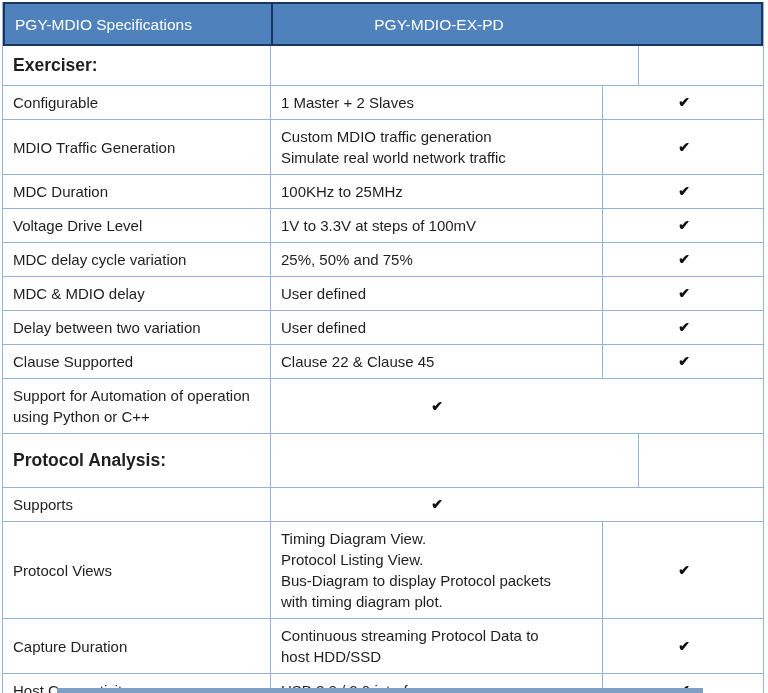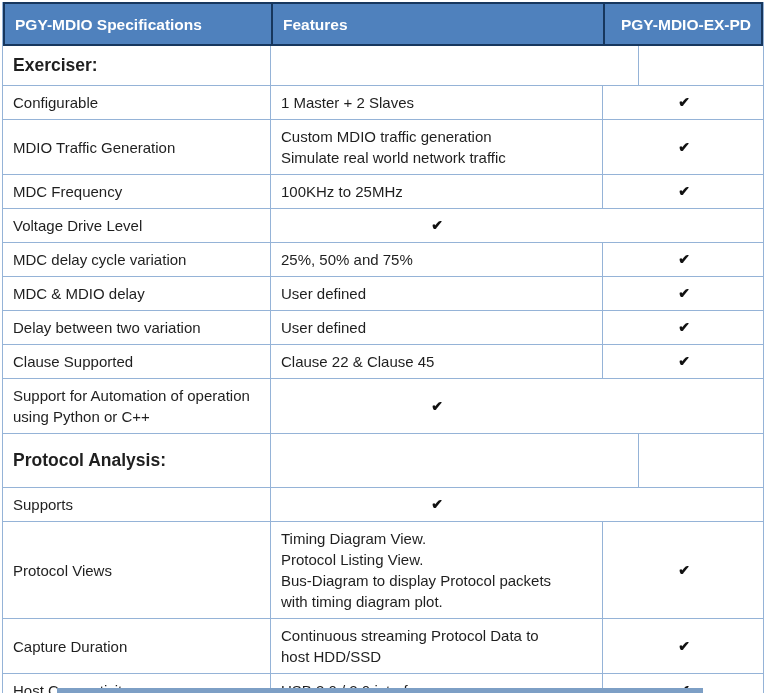--- a/index.html
+++ b/index.html
@@ -28,21 +28,21 @@
     display:grid;
     grid-template-columns:268px 332px 162px;
   }
   
   .header-row{
     background:var(--hdr-bg);
     border:2px solid var(--hdr-border);
     min-height:44px;
   }
   .header-row .cell{
-    color:#fff;font-weight:bold;font-size:15.5px;
+    color:#fff;font-weight:normal;font-size:15.5px;
     border-right:2px solid var(--hdr-border);
   }
   .header-row .cell:last-child{border-right:none;}
   
   #rows .row{border-bottom:1px solid var(--grid);}
   #rows .row:last-child{border-bottom:1px solid var(--grid);}
   .cell{
     padding:6px 10px;
     display:flex;align-items:center;
     font-size:15px;line-height:21px;
@@ -64,21 +64,20 @@
     background:var(--bar);
   }
 </style>
 </head>
 <body>
 
 <div class="page">
   <div class="spec-table">
     <div class="row header-row">
       <div class="cell col1">PGY-MDIO Specifications</div>
-      <div class="cell col2">Features</div>
       <div class="cell col3">PGY-MDIO-EX-PD</div>
     </div>
     <div id="rows">
         <div class="row section">
           <div class="cell col1 spec">Exerciser:</div>
           <div class="cell col2 feat"></div>
           <div class="cell col3"></div>
         </div>
         <div class="row item">
           <div class="cell col1 spec">Configurable</div>
@@ -89,28 +88,29 @@
         </div>
         <div class="row item">
           <div class="cell col1 spec">MDIO Traffic Generation</div>
           <div class="cell col2 feat">Custom MDIO traffic generation
 Simulate real world network traffic</div>
           <div class="cell col3">
             <span class="check-icon">✔</span>
           </div>
         </div>
         <div class="row item">
-          <div class="cell col1 spec">MDC Frequency</div>
+          <div class="cell col1 spec">MDC Duration</div>
           <div class="cell col2 feat">100KHz to 25MHz</div>
           <div class="cell col3">
             <span class="check-icon">✔</span>
           </div>
         </div>
         <div class="row item">
           <div class="cell col1 spec">Voltage Drive Level</div>
+          <div class="cell col2 feat">1V to 3.3V at steps of 100mV</div>
           <div class="cell col3">
             <span class="check-icon">✔</span>
           </div>
         </div>
         <div class="row item">
           <div class="cell col1 spec">MDC delay cycle variation</div>
           <div class="cell col2 feat">25%, 50% and 75%</div>
           <div class="cell col3">
             <span class="check-icon">✔</span>
           </div>

